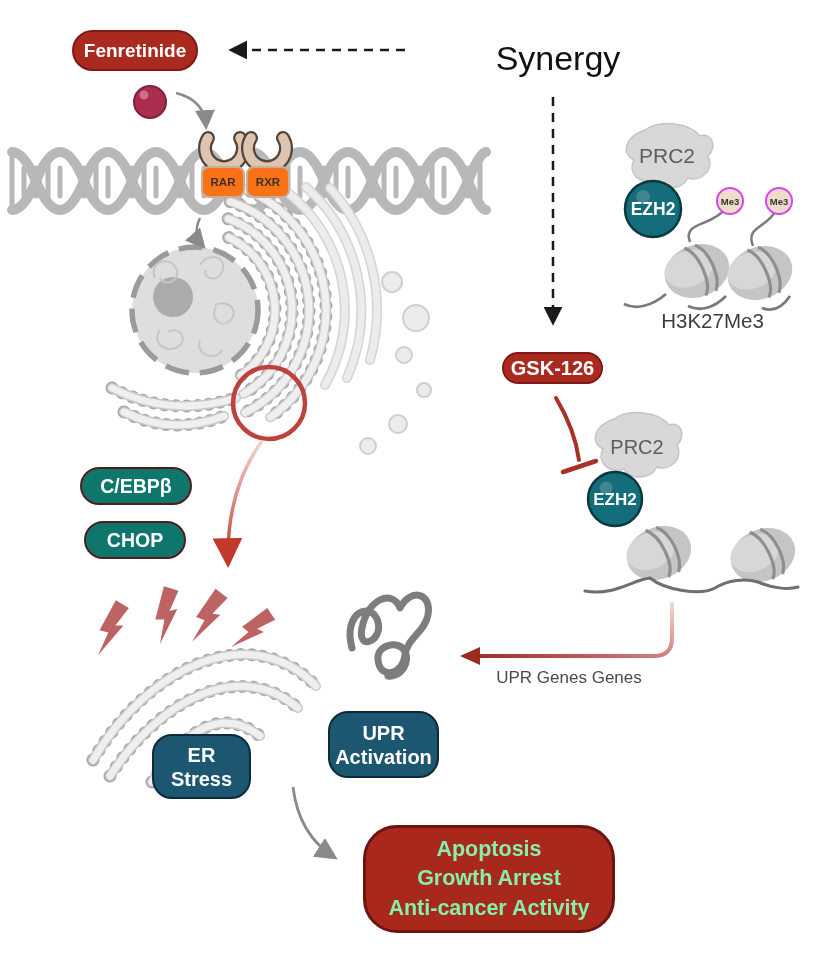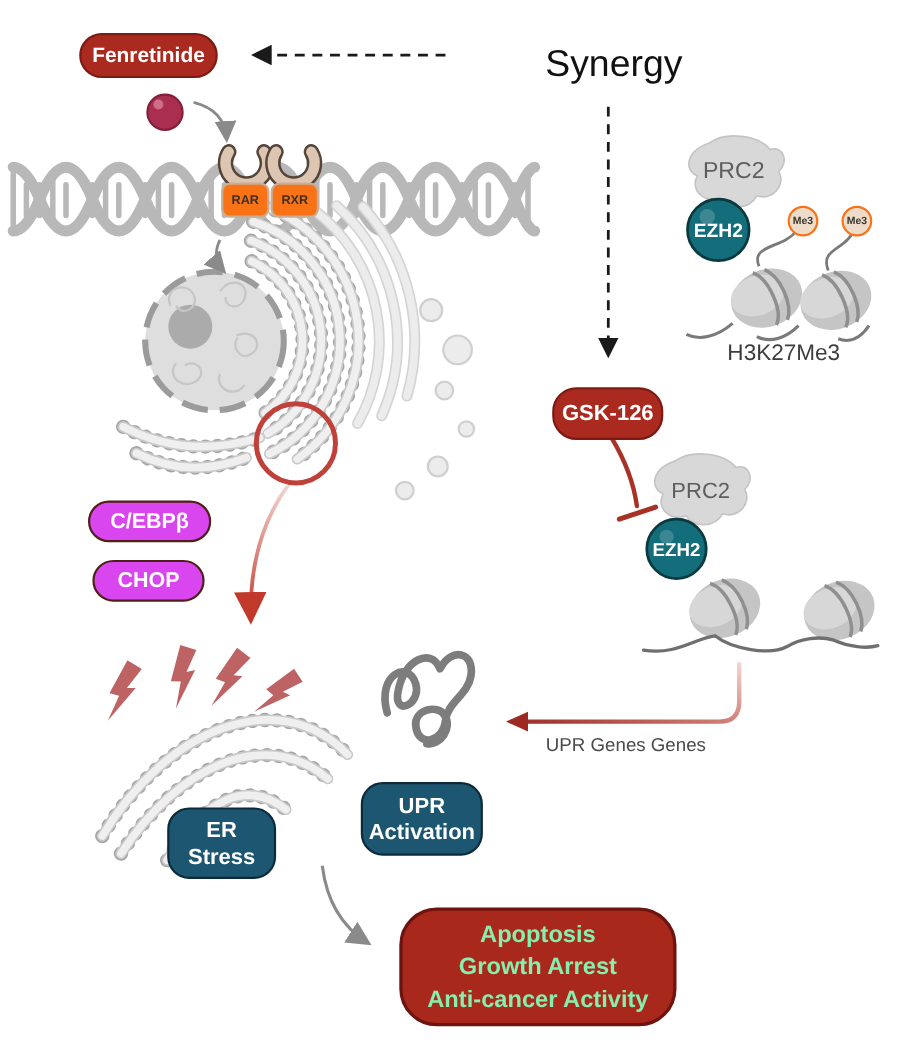--- a/index.html
+++ b/index.html
@@ -3,27 +3,27 @@
 <meta charset="utf-8">
 <style>
   html,body{margin:0;padding:0;background:#ffffff;}
   #stage{position:relative;width:832px;height:960px;background:#ffffff;overflow:hidden;
          font-family:"Liberation Sans", sans-serif;}
   #art{position:absolute;left:0;top:0;z-index:1;}
   .lbl{position:absolute;z-index:2;display:flex;align-items:center;justify-content:center;
        text-align:center;box-sizing:border-box;white-space:pre;}
   .pill{border-radius:22px;color:#fff;font-weight:bold;}
   .pill.red{background:#ab2a1f;border:2.5px solid #7c1a14;}
-  .pill.maroon{background:#d946ef;border:2.5px solid #4f1f1a;}
+  .pill.maroon{background:#0f766e;border:2.5px solid #4f1f1a;margin-top:12px;}
   .box.teal{background:#1d5670;border:2.5px solid #0c2b3a;border-radius:20px;color:#fff;
             font-weight:bold;flex-direction:column;line-height:1.2;}
   .box.bigred{background:#a9281c;border:3px solid #6d1410;border-radius:34px;color:#86efac;
               font-weight:bold;flex-direction:column;line-height:1.38;}
   .tag{background:#f97316;border:2px solid #c9ae97;border-radius:8px;color:#3c2f24;font-weight:bold;}
-  .me3{background:#eddcc9;border:2px solid #f97316;border-radius:50%;color:#3a342c;font-weight:bold;}
+  .me3{background:#eddcc9;border:2px solid #d946ef;border-radius:50%;color:#3a342c;font-weight:bold;}
   .plain{color:#3d3d3d;}
 </style>
 </head>
 <body>
 
 <div id="stage">
 
 <svg id="art" width="832" height="960" viewBox="0 0 832 960">
   <defs>
     <marker id="mBlack" viewBox="0 0 10 10" refX="8" refY="5" markerWidth="7.5" markerHeight="7.5" orient="auto">
@@ -201,21 +201,21 @@
 <div class="lbl tag" style="left:246px;top:166px;width:44px;height:32px;font-size:11.5px;">RXR</div>
 
 <div class="lbl" style="left:632px;top:143px;width:70px;height:26px;font-size:21px;color:#5d5d5d;">PRC2</div>
 <div class="lbl" style="left:623px;top:198px;width:60px;height:22px;font-size:17.5px;color:#fff;font-weight:bold;">EZH2</div>
 
 <div class="lbl me3" style="left:716px;top:187px;width:28px;height:28px;font-size:9.5px;">Me3</div>
 <div class="lbl me3" style="left:765px;top:187px;width:28px;height:28px;font-size:9.5px;">Me3</div>
 
 <div class="lbl plain" style="left:650px;top:308px;width:125px;height:26px;font-size:20.5px;">H3K27Me3</div>
 
-<div class="lbl pill red" style="left:502px;top:352px;width:101px;height:48px;font-size:20px;">GSK-126</div>
+<div class="lbl pill red" style="left:502px;top:352px;width:101px;height:32px;font-size:20px;">GSK-126</div>
 
 <div class="lbl" style="left:602px;top:435px;width:70px;height:24px;font-size:20px;color:#5d5d5d;">PRC2</div>
 <div class="lbl" style="left:585px;top:489px;width:60px;height:22px;font-size:17px;color:#fff;font-weight:bold;">EZH2</div>
 
 <div class="lbl pill maroon" style="left:80px;top:455px;width:112px;height:38px;font-size:19.5px;">C/EBPβ</div>
 <div class="lbl pill maroon" style="left:84px;top:509px;width:102px;height:38px;font-size:19.5px;">CHOP</div>
 
 <div class="lbl plain" style="left:488px;top:666px;width:162px;height:24px;font-size:17px;color:#4a4a4a;">UPR Genes Genes</div>
 
 <div class="lbl box teal" style="left:152px;top:734px;width:99px;height:65px;font-size:20px;">

